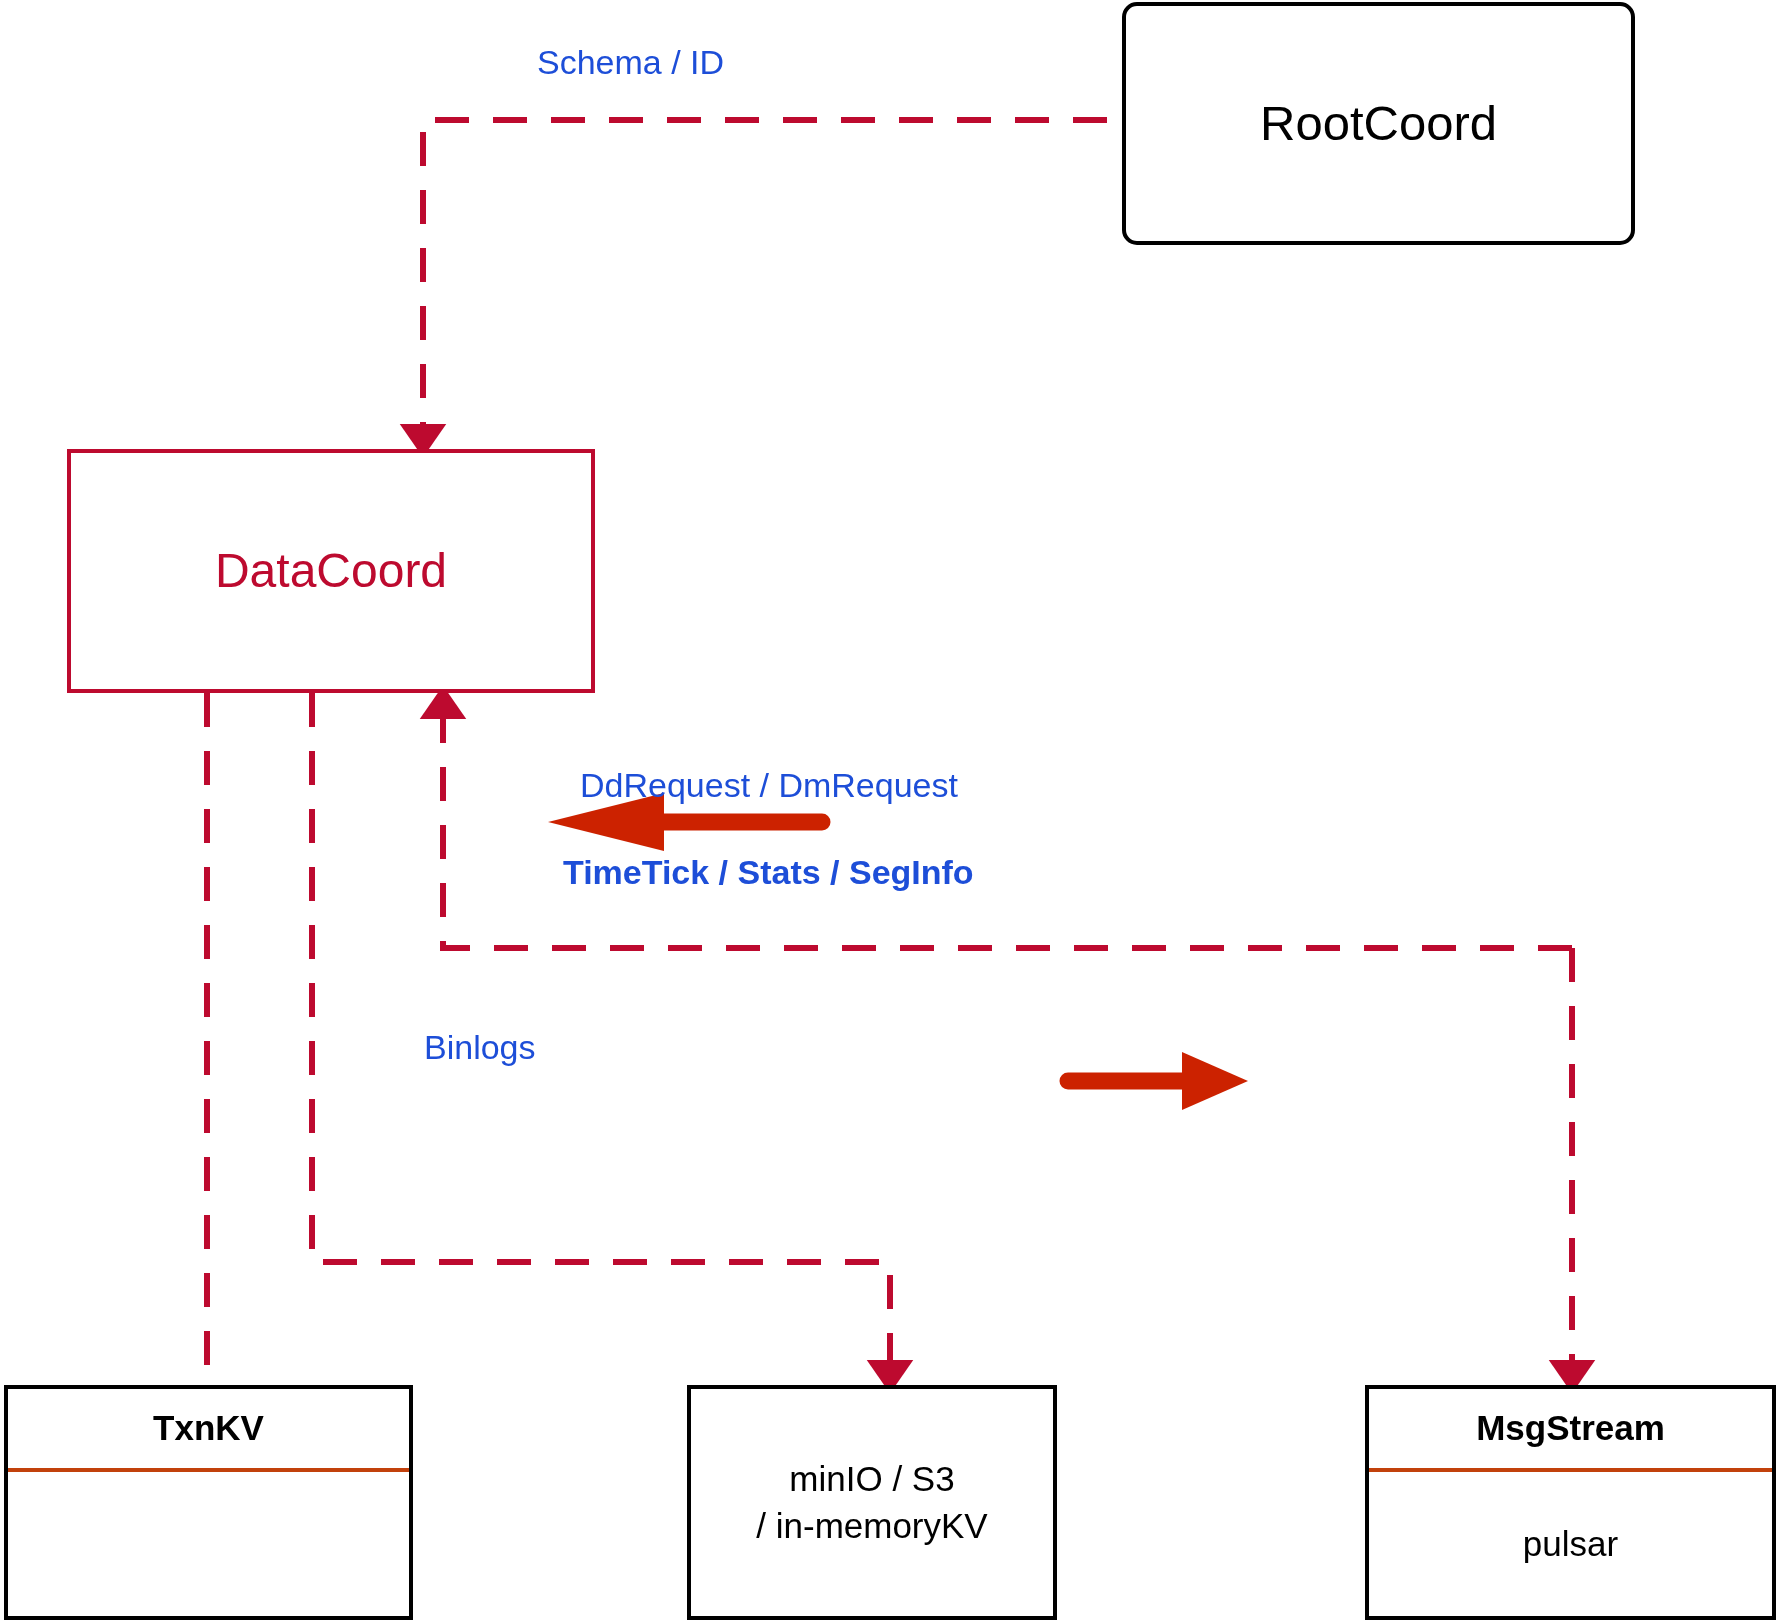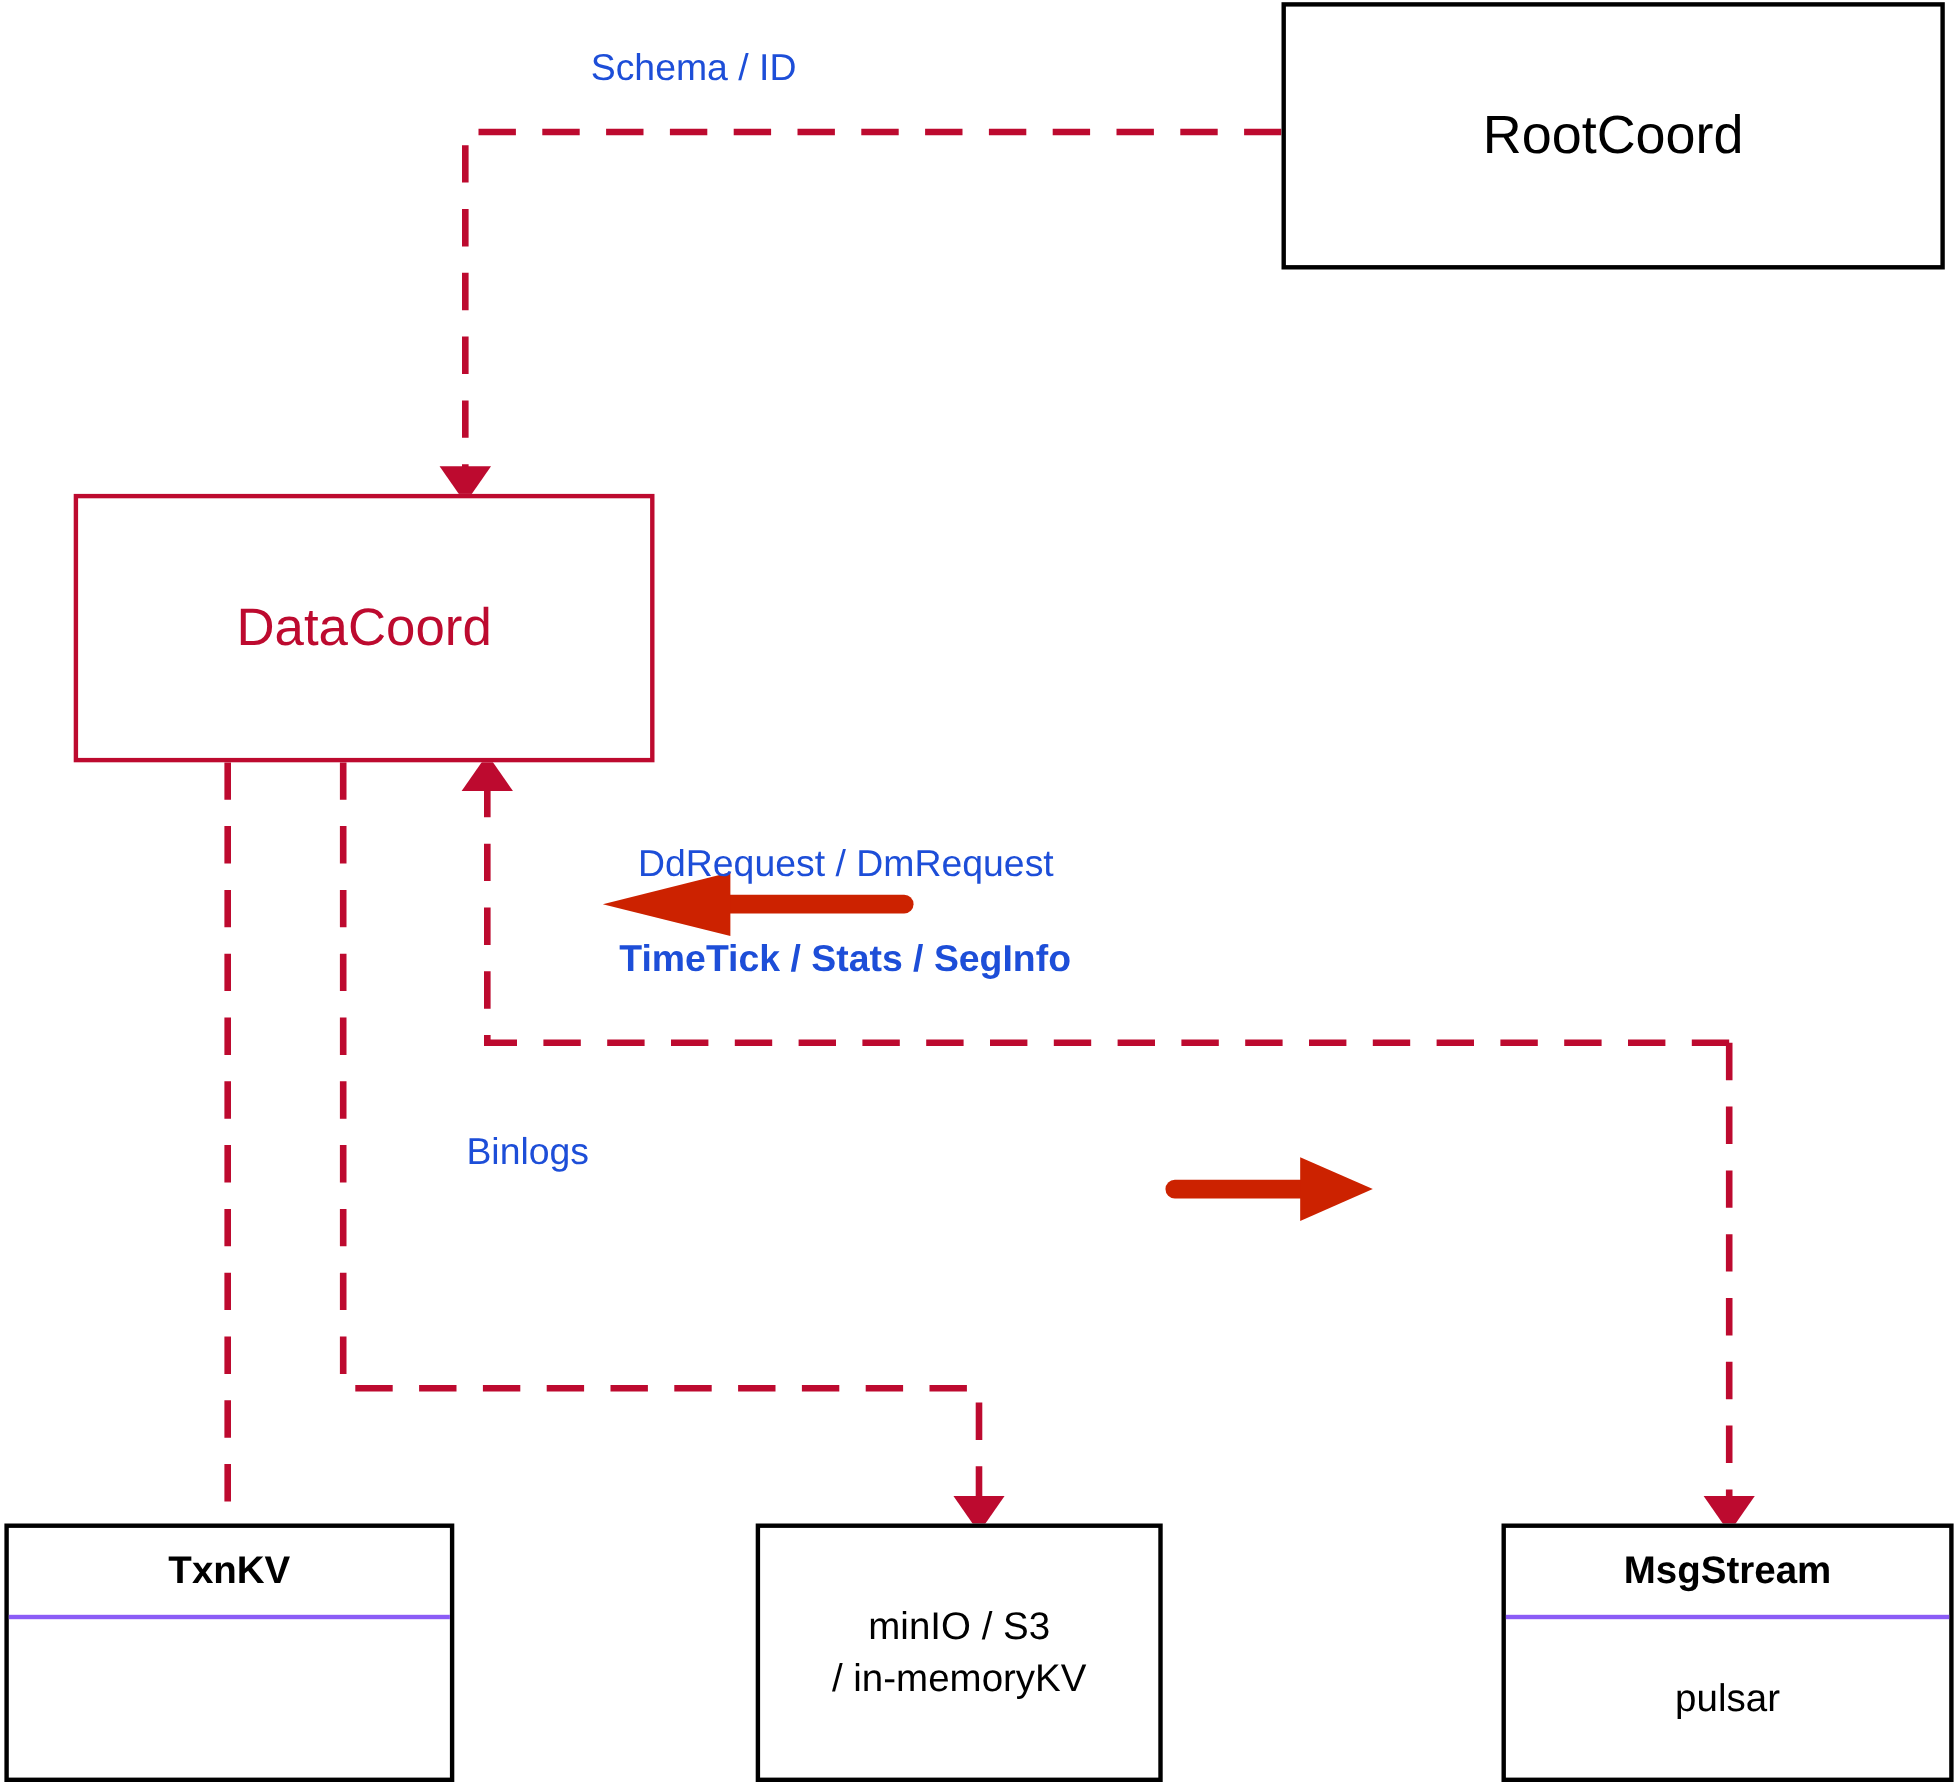--- a/index.html
+++ b/index.html
@@ -46,24 +46,25 @@
     display:flex;
     flex-direction:column;
     align-items:center;
     justify-content:center;
     text-align:center;
     line-height:1.32;
   }
 
   
   #root-coord{
-    left:1165px; top:2px;
-    width:603px; height:243px;
-    align-items:center;
-    justify-content:center;
+    left:1122px; top:2px;
+    width:513px; height:243px;
+    align-items:center;
+    justify-content:center;
+    border-radius:15px;
   }
   #root-coord .node-title{
     font-size:49px;
     color:#000000;
     font-weight:400;
     width:100%;
   }
 
   
   #data-coord{
@@ -82,21 +83,21 @@
   
   .store{
     top:1385px;
     height:235px;
   }
   .store .node-title{
     height:79px;
     font-size:35px;
     font-weight:bold;
     color:#000000;
-    border-bottom:4px solid #8b5cf6;
+    border-bottom:4px solid #c2410c;
   }
   .store .node-body{
     font-size:35px;
     font-weight:400;
     color:#000000;
     padding:0 10px;
   }
   #txnkv{ left:4px;  width:409px; }
   #kv{    left:687px; width:370px; }
   #msgstream{ left:1365px; width:411px; }

